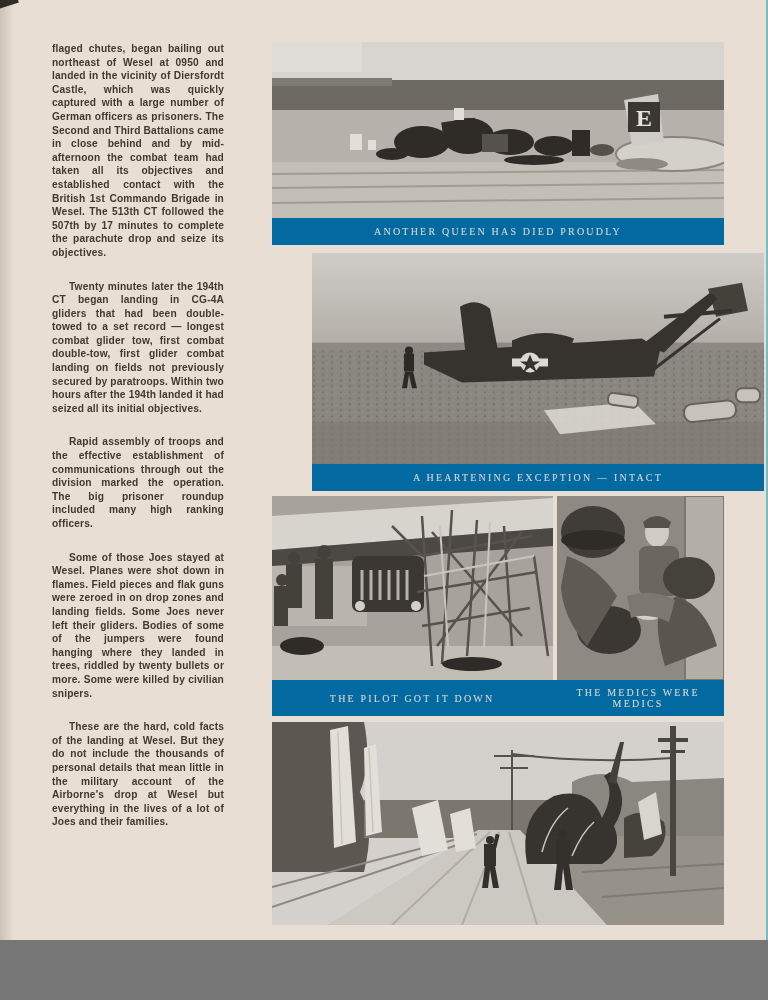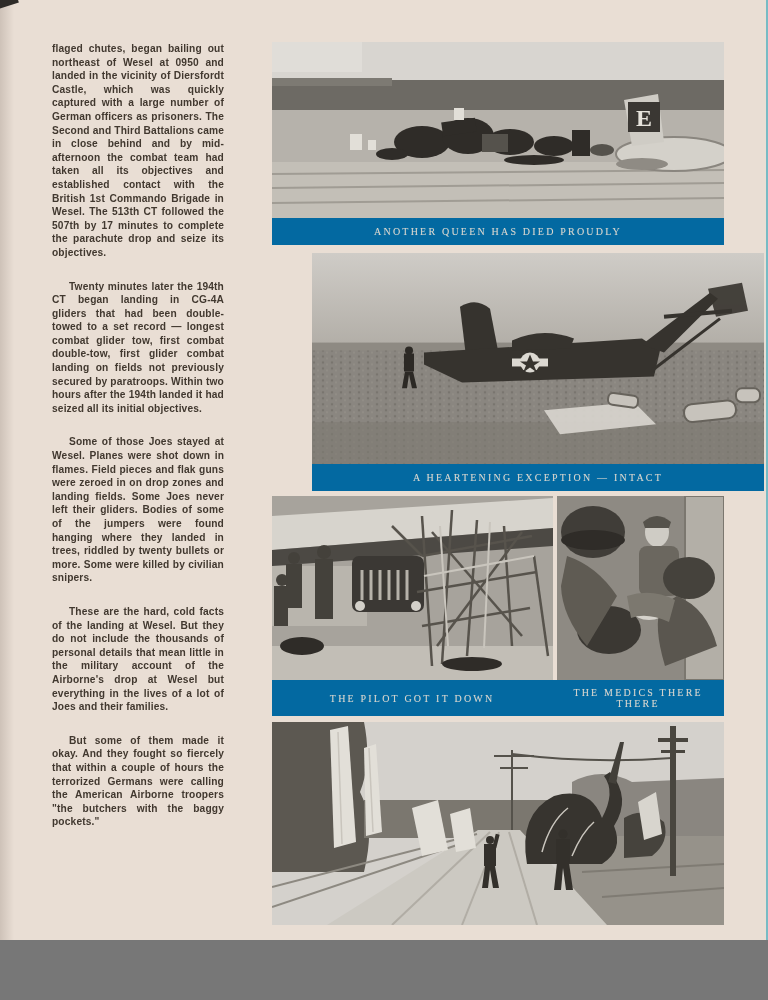--- a/index.html
+++ b/index.html
@@ -53,23 +53,23 @@
 </head>
 <body>
 
 <div class="page">
   <div class="left-shadow"></div>
   <div class="corner-mark"></div>
 
   <div class="text-col">
     <p class="first">flaged chutes, began bailing out northeast of Wesel at 0950 and landed in the vicinity of Diersfordt Castle, which was quickly captured with a large number of German officers as prisoners. The Second and Third Battalions came in close behind and by mid-afternoon the combat team had taken all its objectives and established contact with the British 1st Commando Brigade in Wesel. The 513th CT followed the 507th by 17 minutes to complete the parachute drop and seize its objectives.</p>
     <p>Twenty minutes later the 194th CT began landing in CG-4A gliders that had been double-towed to a set record — longest combat glider tow, first combat double-tow, first glider combat landing on fields not previously secured by paratroops. Within two hours after the 194th landed it had seized all its initial objectives.</p>
+    <p>Rapid assembly of troops and the effective establishment of communications through out the division marked the operation. The big prisoner roundup included many high ranking officers.</p>
     <p>Some of those Joes stayed at Wesel. Planes were shot down in flames. Field pieces and flak guns were zeroed in on drop zones and landing fields. Some Joes never left their gliders. Bodies of some of the jumpers were found hanging where they landed in trees, riddled by twenty bullets or more. Some were killed by civilian snipers.</p>
     <p>These are the hard, cold facts of the landing at Wesel. But they do not include the thousands of personal details that mean little in the military account of the Airborne's drop at Wesel but everything in the lives of a lot of Joes and their families.</p>
-    <p>But some of them made it okay. And they fought so fiercely that within a couple of hours the terrorized Germans were calling the American Airborne troopers "the butchers with the baggy pockets."</p>
   </div>
 
   <figure class="fig1">
     <div class="photo-img">
       <svg viewBox="0 0 452 176" preserveAspectRatio="none">
         <rect x="0" y="0" width="452" height="46" fill="#d8d5d0"></rect>
         <rect x="0" y="0" width="90" height="30" fill="#e0ddd8"></rect>
         <rect x="0" y="38" width="452" height="30" fill="#6d6a64"></rect>
         <rect x="0" y="36" width="120" height="8" fill="#7d7a73"></rect>
         <rect x="250" y="34" width="150" height="8" fill="#787membership571" opacity="0"></rect>
@@ -234,21 +234,21 @@
 
           <path d="M10,60 Q40,70 60,100 L30,150 Q5,120 4,90 Z" fill="#5f5b53"></path>
           <path d="M120,100 Q150,112 160,150 L108,170 Q96,130 104,110 Z" fill="#5a564f"></path>
           <ellipse cx="92" cy="116" rx="15" ry="8" fill="#d5d2cb"></ellipse>
           <path d="M70,100 Q95,92 118,104 L112,126 Q90,116 74,122 Z" fill="#7c786f"></path>
         </svg>
       </div>
     </div>
     <figcaption>
       <span class="cap cap-l">THE PILOT GOT IT DOWN</span>
-      <span class="cap cap-r">THE MEDICS THERE THERE</span>
+      <span class="cap cap-r">THE MEDICS WERE MEDICS</span>
     </figcaption>
   </figure>
 
   <figure class="fig4">
     <div class="photo-img">
       <svg viewBox="0 0 452 203" preserveAspectRatio="none">
         <rect x="0" y="0" width="452" height="203" fill="#d4d1cc"></rect>
 
         <path d="M0,0 L92,0 Q100,40 88,70 Q104,100 92,150 L0,150 Z" fill="#5c5851"></path>
         <rect x="92" y="78" width="360" height="38" fill="#7b776f"></rect>

